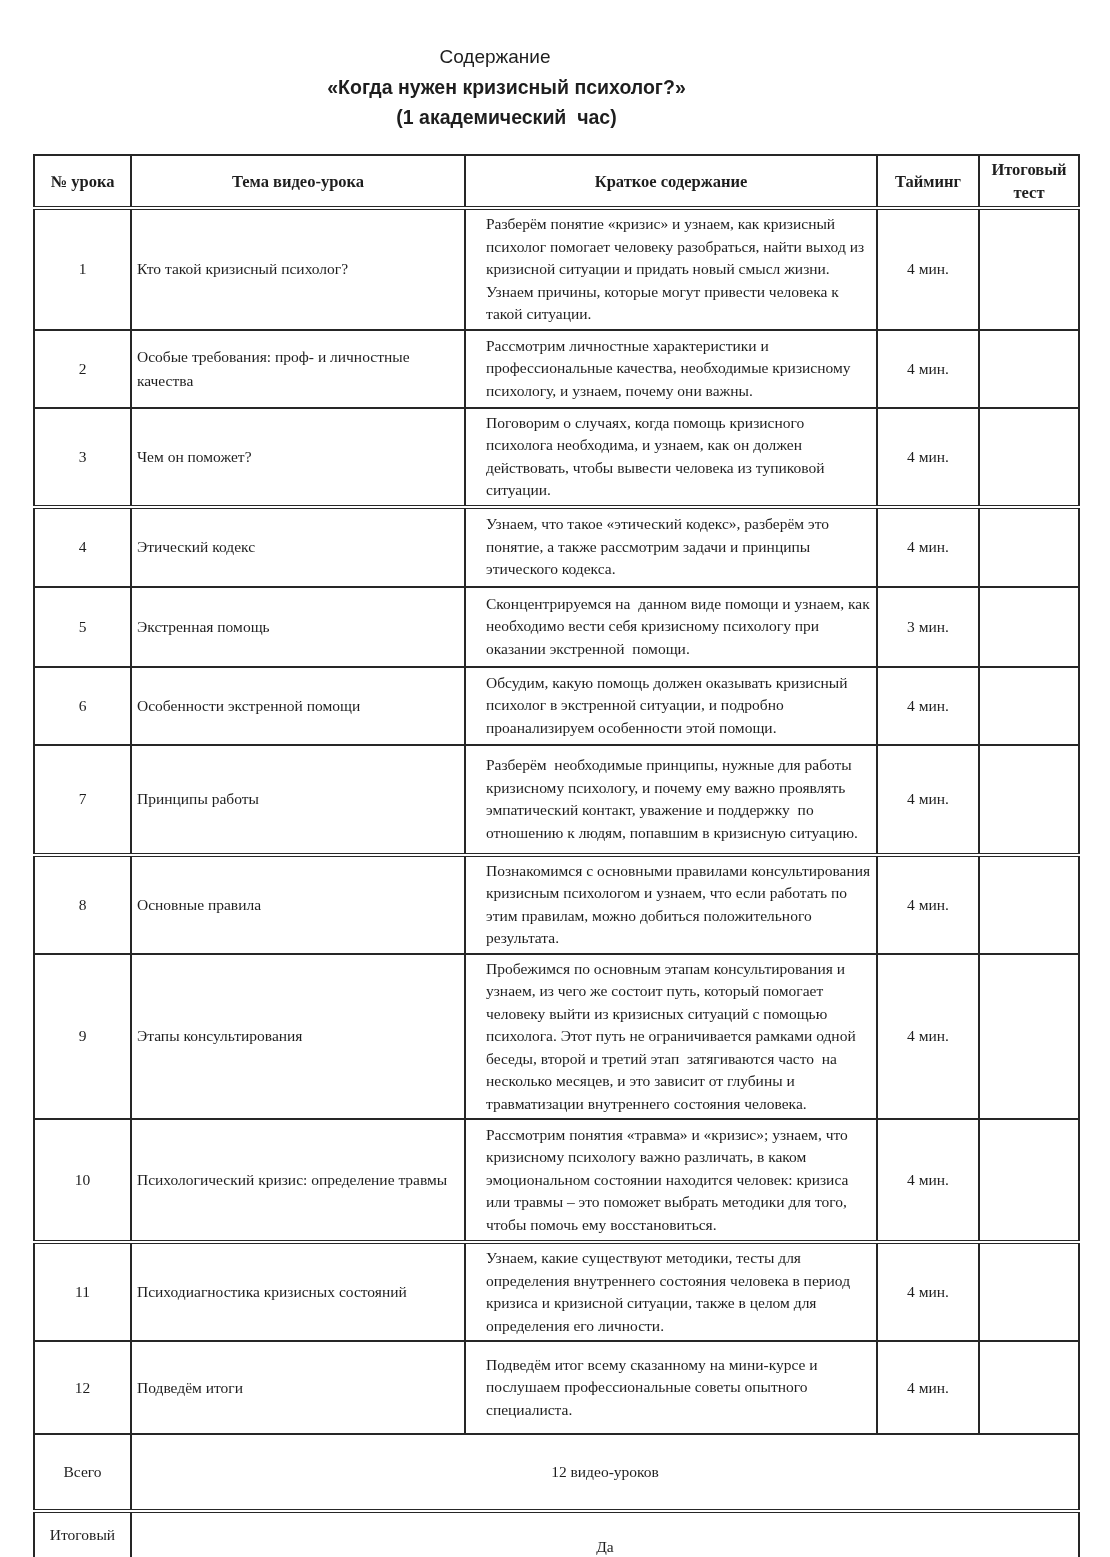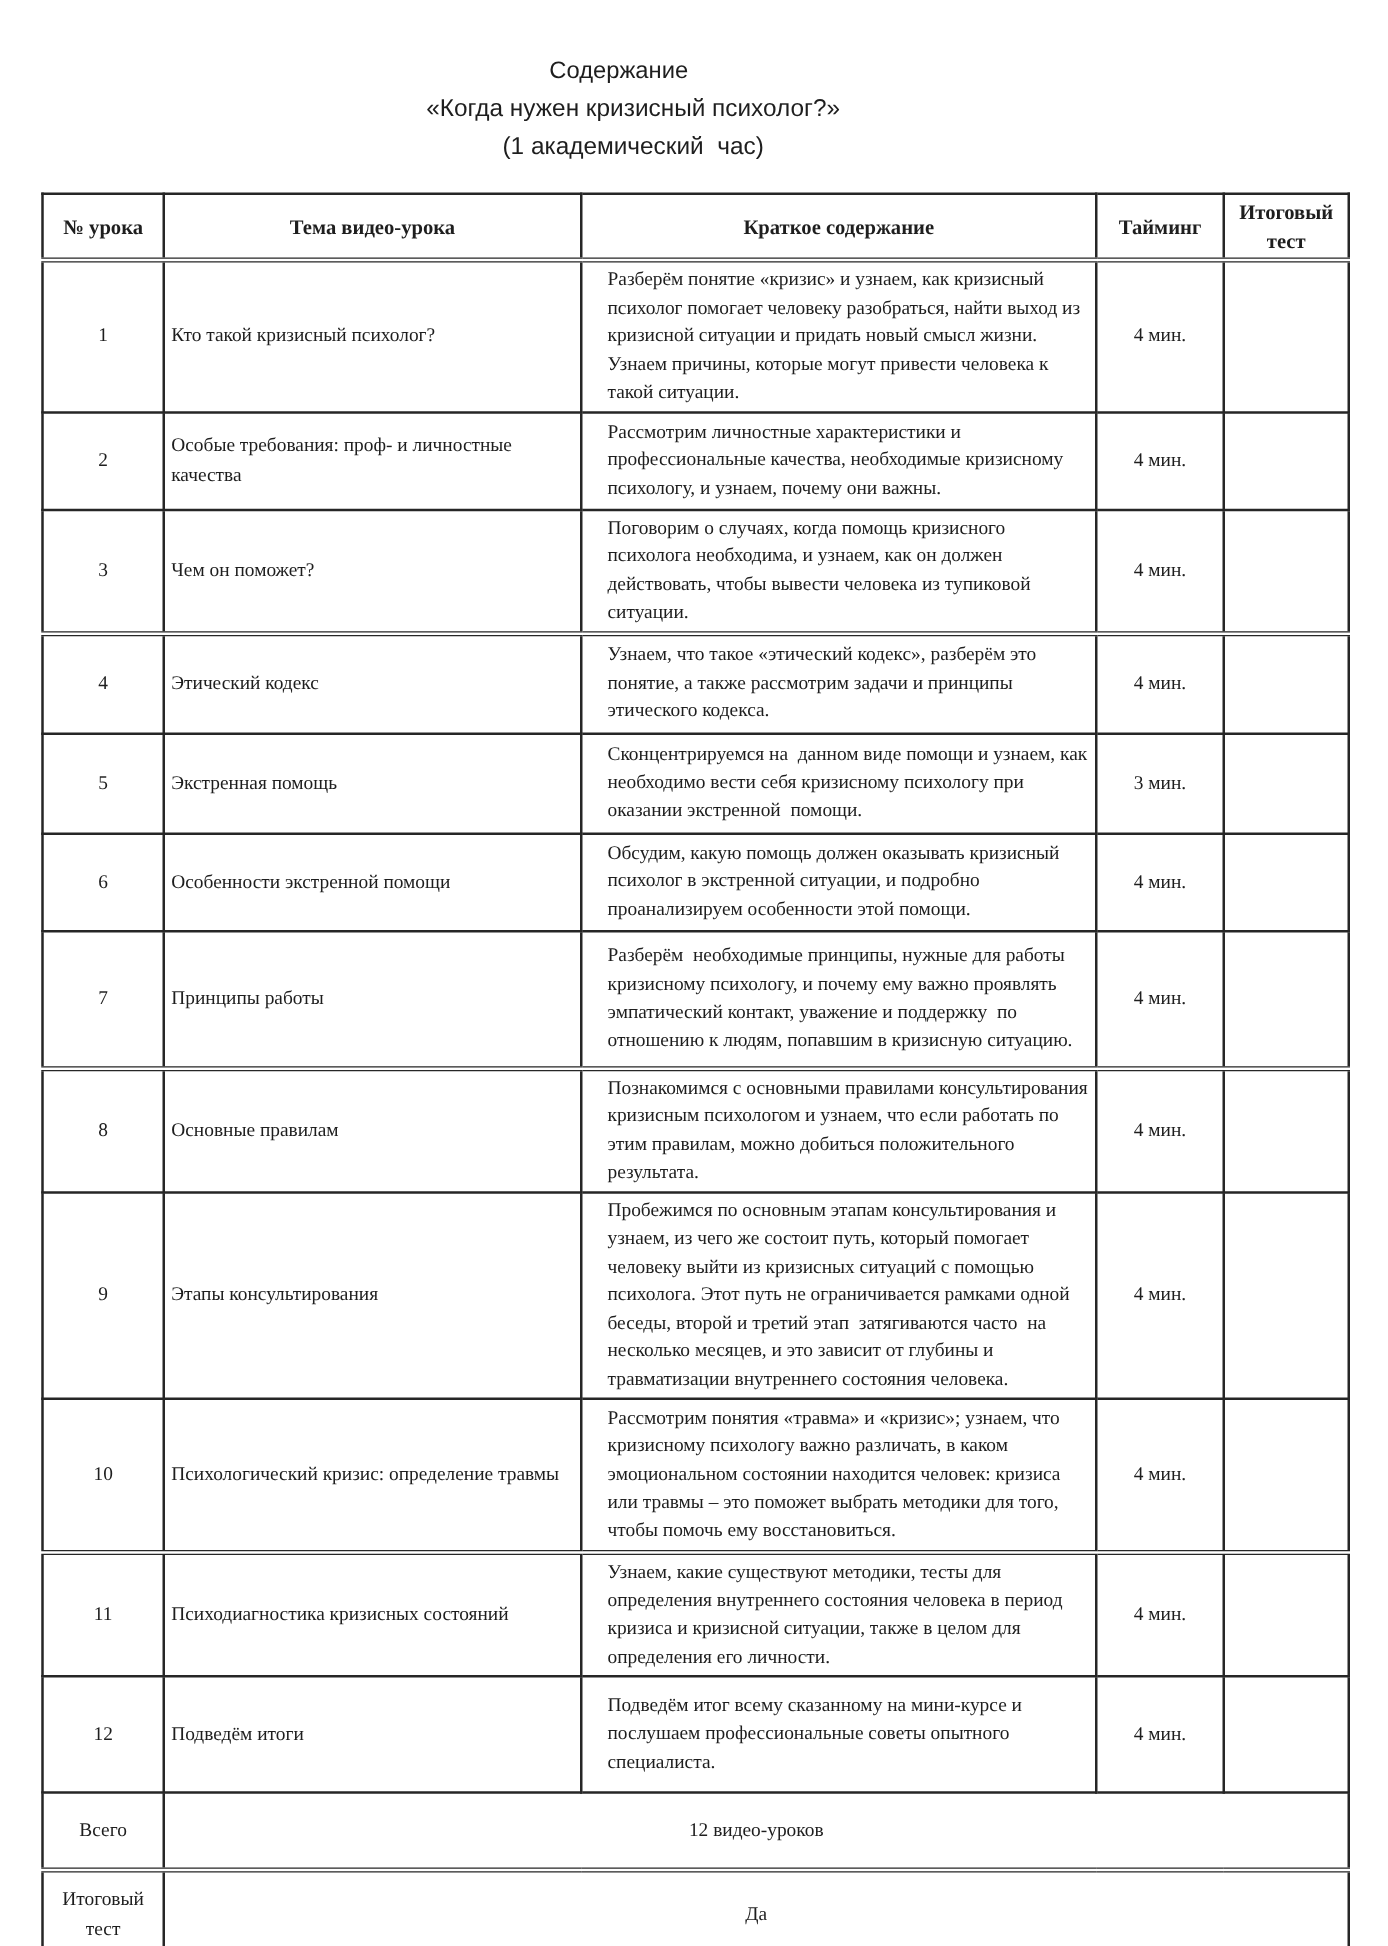--- a/index.html
+++ b/index.html
@@ -19,21 +19,21 @@
     padding-top: 42px;
     text-align: center;
     font-family: "Liberation Sans", sans-serif;
   }
   .doc-header .h-line {
     font-size: 19px;
     line-height: 30px;
     white-space: pre-wrap;
   }
   .doc-header .h-bold {
-    font-weight: normal;
+    font-weight: bold;
     font-size: 19.5px;
     padding-left: 23px;
   }
   
   table.toc {
     border-collapse: collapse;
     table-layout: fixed;
     width: 1045px;
     margin: 22px 0 0 33px;
     font-family: "Liberation Serif", serif;
@@ -84,21 +84,21 @@
   tr.r3  { height: 93px; }
   tr.r4  { height: 80px; }
   tr.r5  { height: 80px; }
   tr.r6  { height: 78px; }
   tr.r7  { height: 110px; }
   tr.r8  { height: 95px; }
   tr.r9  { height: 158px; }
   tr.r10 { height: 123px; }
   tr.r11 { height: 96px; }
   tr.r12 { height: 93px; }
-  tr.total-row { height: 62px; }
+  tr.total-row { height: 77px; }
   tr.test-row  { height: 70px; }
 
   td.footlabel {
     text-align: center;
     font-size: 15.5px;
     line-height: 24px;
   }
   td.footvalue {
     text-align: center;
     font-size: 15.5px;
@@ -176,21 +176,21 @@
     </tr>
     <tr class="r7 dbl">
       <td class="num">7</td>
       <td class="topic">Принципы работы</td>
       <td class="summary">Разберём  необходимые принципы, нужные для работы  кризисному психологу, и почему ему важно проявлять  эмпатический контакт, уважение и поддержку  по отношению к людям, попавшим в кризисную ситуацию.</td>
       <td class="timing">4 мин.</td>
       <td class="testcell"></td>
     </tr>
     <tr class="r8">
       <td class="num">8</td>
-      <td class="topic">Основные правилам</td>
+      <td class="topic">Основные правила</td>
       <td class="summary">Познакомимся с основными правилами консультирования кризисным психологом и узнаем, что если работать по этим правилам, можно добиться положительного результата.</td>
       <td class="timing">4 мин.</td>
       <td class="testcell"></td>
     </tr>
     <tr class="r9">
       <td class="num">9</td>
       <td class="topic">Этапы консультирования</td>
       <td class="summary">Пробежимся по основным этапам консультирования и узнаем, из чего же состоит путь, который помогает человеку выйти из кризисных ситуаций с помощью психолога. Этот путь не ограничивается рамками одной беседы, второй и третий этап  затягиваются часто  на несколько месяцев, и это зависит от глубины и травматизации внутреннего состояния человека.</td>
       <td class="timing">4 мин.</td>
       <td class="testcell"></td>

